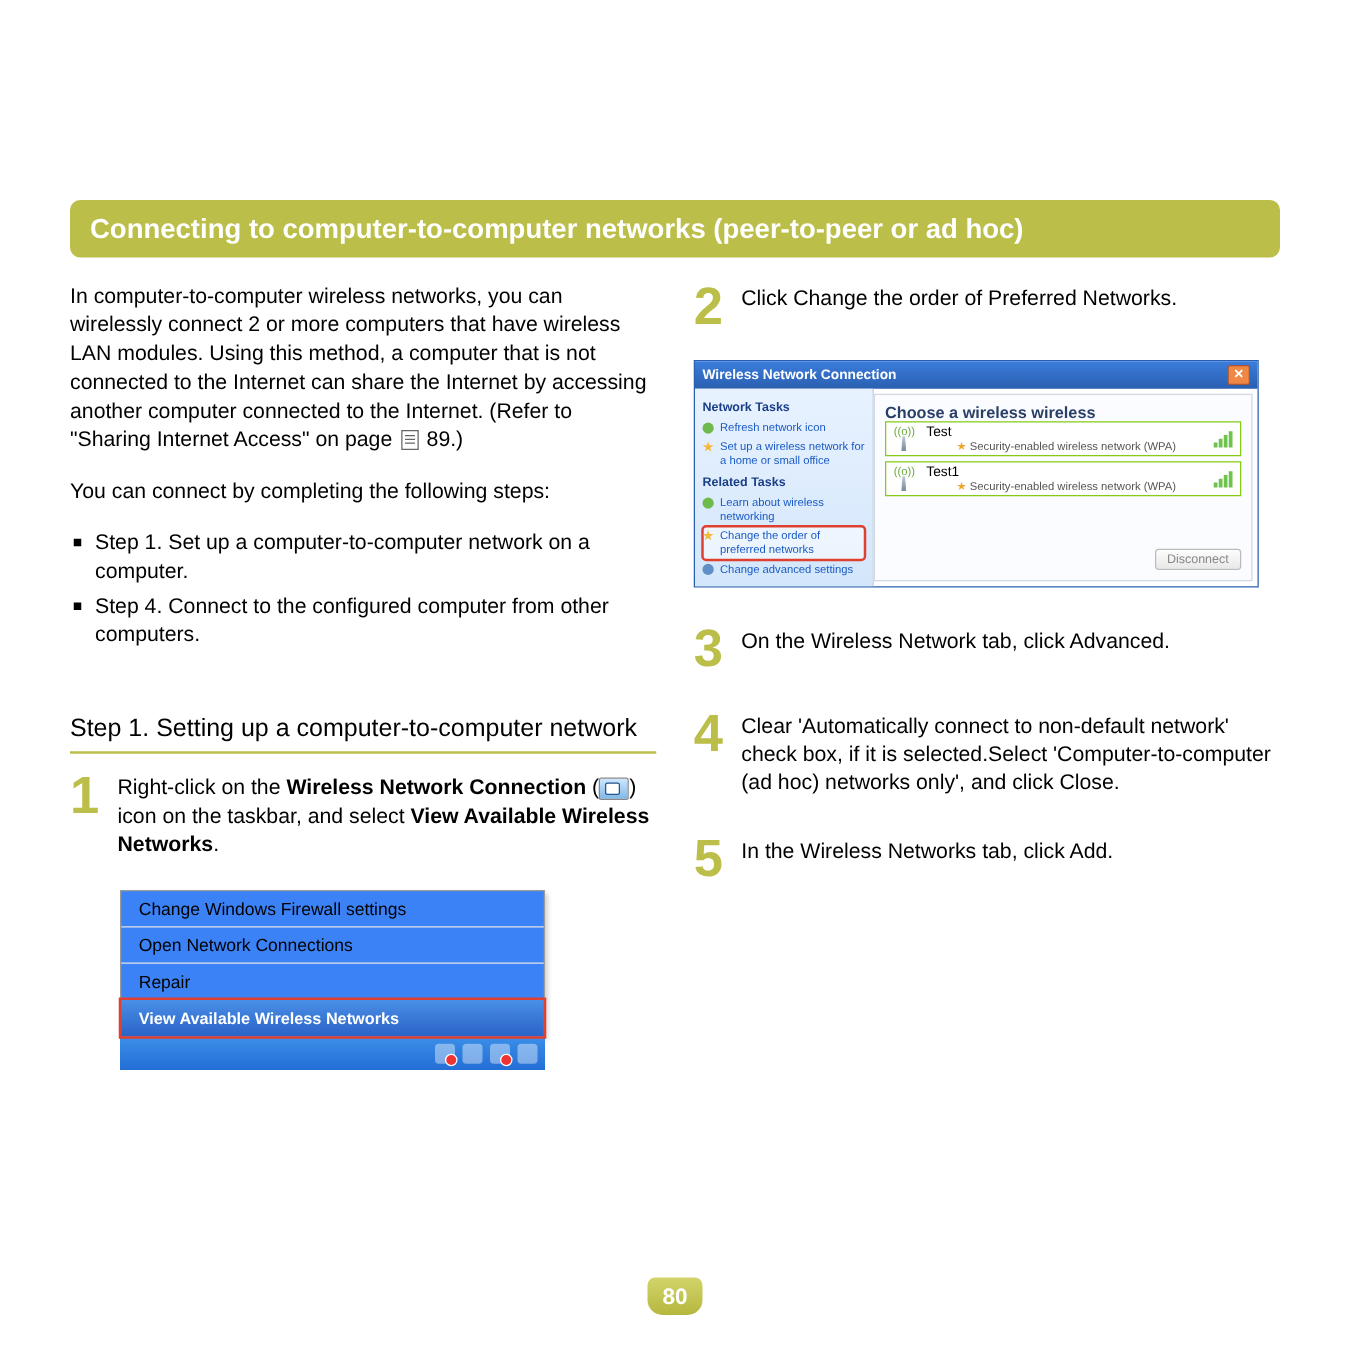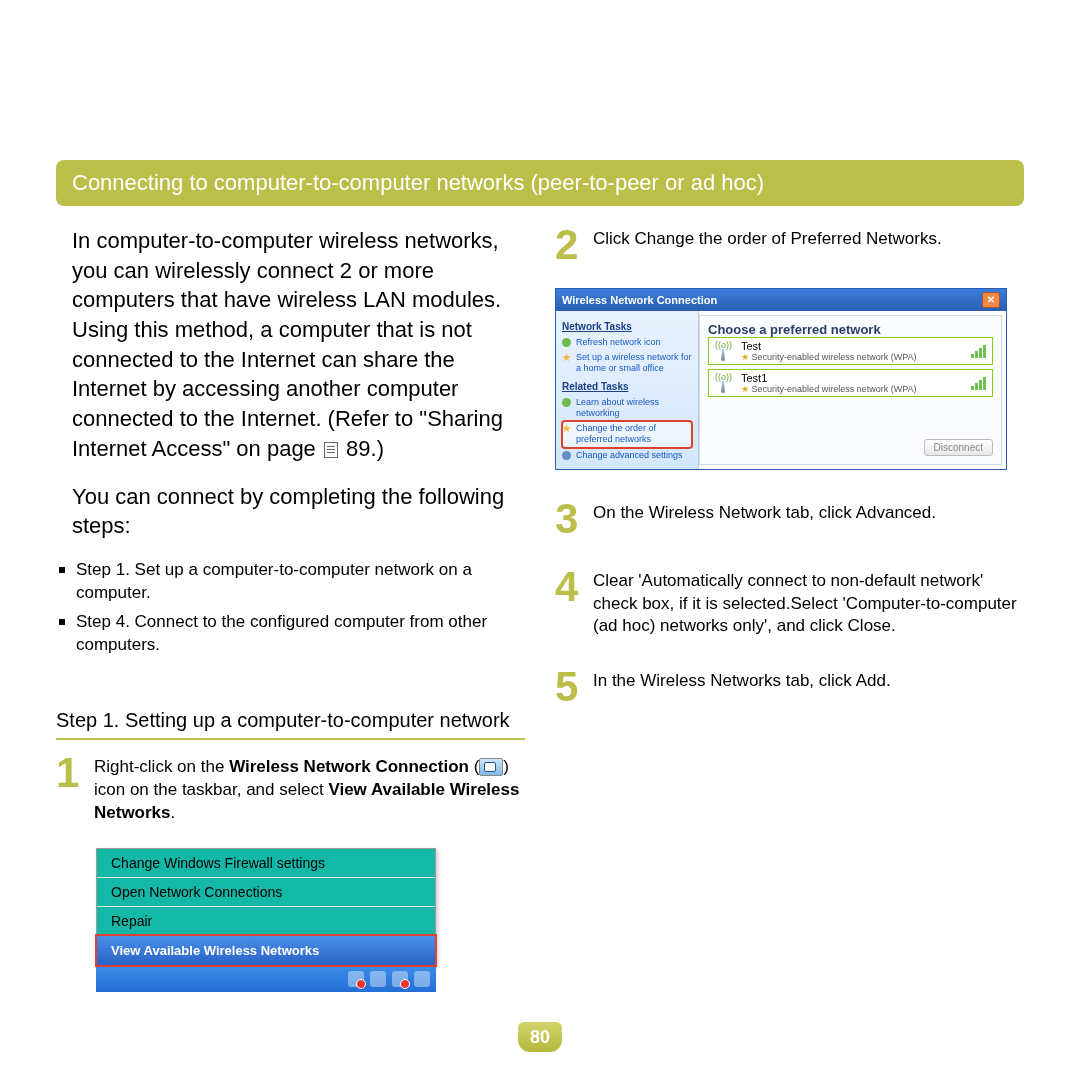--- a/index.html
+++ b/index.html
@@ -14,39 +14,39 @@
   }
   .page {
     padding: 60px 56px 0 56px;
     position: relative;
     height: 100%;
     box-sizing: border-box;
   }
   .banner {
     background: #bcbe4a;
     color: #fff;
-    font-weight: normal;
+    font-weight: bold;
     font-size: 22px;
     padding: 10px 16px;
     border-radius: 8px;
     margin-top: 100px;
     margin-bottom: 20px;
   }
   .cols {
     display: flex;
     gap: 30px;
   }
   .col {
     flex: 1;
     min-width: 0;
   }
   p.body {
-    font-size: 22px;
+    font-size: 17px;
     line-height: 1.35;
-    margin: 0 0 18px 16px;
+    margin: 0 0 18px 0;
   }
   .bul {
     font-size: 17px;
     line-height: 1.35;
     margin: 0 0 6px 0;
     padding-left: 20px;
     position: relative;
   }
   .bul::before {
     content: '';
@@ -120,21 +120,21 @@
     left:2px;top:3px;right:2px;height:1px;background:#666;
     box-shadow:0 3px 0 #666, 0 6px 0 #666;
   }
 
   
   .ctxshot {
     margin-left: 40px;
     width: 340px;
   }
   .ctxmenu {
-    background: #14b8a6;
+    background: #3b82f6;
     border: 1px solid #9a9a9a;
     box-shadow: 2px 2px 4px rgba(0,0,0,.2);
     font-size: 14px;
   }
   .ctxitem {
     padding: 6px 14px;
     border-bottom: 1px solid #e3e3e3;
   }
   .ctxitem:last-child { border-bottom: none; }
   .ctxhi {
@@ -185,21 +185,21 @@
     width:16px;height:14px;background:#e84;border:1px solid #a53;border-radius:2px;
     display:flex;align-items:center;justify-content:center;color:#fff;font-size:10px;line-height:1;
   }
   .wbody{display:flex;}
   .wside{
     width:130px;
     background:linear-gradient(#e8f2ff,#d3e6fb);
     padding:6px;
     border-right:1px solid #bcd;
   }
-  .wgh{color:#1a3f86;font-weight:bold;font-size:10px;margin:4px 0 3px;text-decoration:underline;}
+  .wgh{color:#1a3f86;font-weight:bold;font-size:10px;margin:4px 0 3px;}
   .wlink{color:#1a5ac5;font-size:9px;padding:2px 0 2px 14px;position:relative;line-height:1.25;}
   .wlink::before{content:'';position:absolute;left:0;top:3px;width:9px;height:9px;border-radius:50%;background:#6fba4d;}
   .wlink.star::before{background:#f5b83d;border-radius:0;clip-path:polygon(50% 0,61% 35%,98% 35%,68% 57%,79% 91%,50% 70%,21% 91%,32% 57%,2% 35%,39% 35%);}
   .wlink.gear::before{background:#5f8fc5;border-radius:50%;}
   .wlink.hi{outline:2px solid #e04030; outline-offset:-1px; background:#fff8; border-radius:3px;}
   .wmain{
     flex:1;
     padding:6px 8px 8px;
     border:1px solid #d0d8e4;
     margin:4px 4px 4px 0;
@@ -225,21 +225,21 @@
     position:absolute;top:-1px;left:0;
   }
   .wsig::after{
     content:'';
     position:absolute;left:3px;bottom:0;width:10px;height:12px;
     background:linear-gradient(#bcd,#789);
     clip-path:polygon(40% 0,60% 0,70% 100%,30% 100%);
   }
   .wnet-t{flex:1;}
   .wnet-n{font-size:11px;}
-  .wnet-d{font-size:9px;color:#555;}
+  .wnet-d{font-size:9px;color:#555;text-align:center;}
   .wnet-d .sstar{color:#e8a82a;}
   .wbars{display:flex;gap:1px;align-items:flex-end;height:14px;}
   .wbars span{width:3px;background:#6fc24d;}
   .wbars span:nth-child(1){height:4px;}
   .wbars span:nth-child(2){height:7px;}
   .wbars span:nth-child(3){height:10px;}
   .wbars span:nth-child(4){height:13px;}
   .wfoot{margin-top:auto;display:flex;justify-content:flex-end;}
   .wbtn{
     font-size:10px;color:#888;border:1px solid #bbb;background:linear-gradient(#fdfdfd,#e8e8e8);
@@ -323,21 +323,21 @@
           <div class="wside">
             <div class="wgh">Network Tasks</div>
             <div class="wlink">Refresh network icon</div>
             <div class="wlink star">Set up a wireless network for a home or small office</div>
             <div class="wgh">Related Tasks</div>
             <div class="wlink">Learn about wireless networking</div>
             <div class="wlink star hi">Change the order of preferred networks</div>
             <div class="wlink gear">Change advanced settings</div>
           </div>
           <div class="wmain">
-            <div class="wmain-h">Choose a preferred network</div>
+            <div class="wmain-h">Choose a wireless wireless</div>
             <div class="wnet">
               <div class="wsig"></div>
               <div class="wnet-t">
                 <div class="wnet-n">Test</div>
                 <div class="wnet-d"><span class="sstar">★</span> <span>Security-enabled wireless network (WPA)</span></div>
               </div>
               <div class="wbars">
                   <span></span>
                   <span></span>
                   <span></span>

